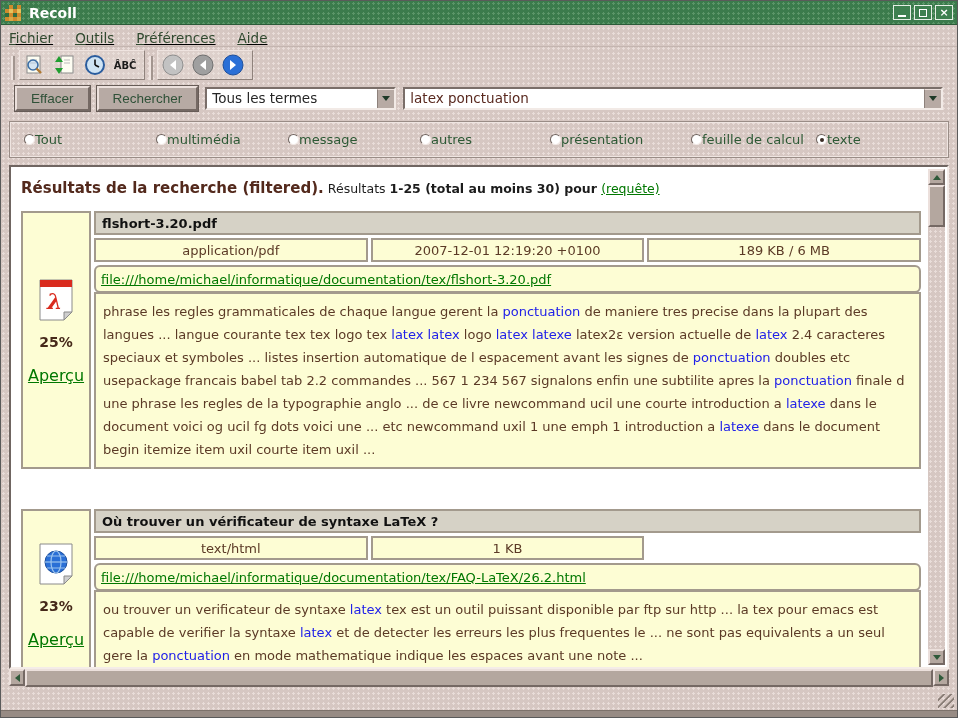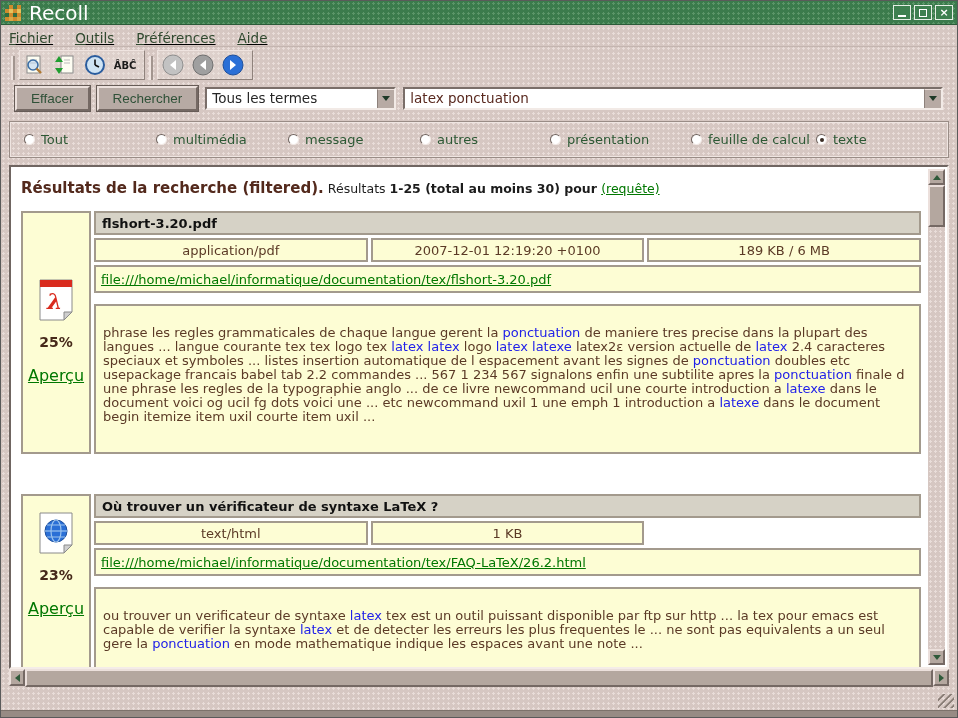--- a/index.html
+++ b/index.html
@@ -16,21 +16,21 @@
 
   
   .titlebar {
     height:24px; flex:0 0 24px; display:flex; align-items:center; padding:0 4px;
     background:#3b7b4c;
     background-image:radial-gradient(circle,rgba(190,230,190,.25) 1px,transparent 1.3px);
     background-size:5px 5px;
     border-bottom:1px solid #2c5c39;
   }
   .titlebar .app-icon { width:16px; height:16px; margin-right:8px; }
-  .titlebar .title { color:#ffffff; font-weight:normal; font-size:20px; flex:1; }
+  .titlebar .title { color:#ffffff; font-weight:bold; font-size:14px; flex:1; }
   .tb-btn {
     width:18px; height:15px; margin-left:3px; background:#3e8050;
     border:1px solid #e6efe6; display:flex; align-items:center; justify-content:center;
     color:#fff; font-size:11px; line-height:10px; font-weight:bold; cursor:default;
   }
   .tb-btn .min-glyph { width:8px; height:2px; background:#fff; margin-top:7px; }
   .tb-btn .max-glyph { width:8px; height:8px; border:1px solid #fff; }
 
   
   .menubar { height:22px; flex:0 0 22px; display:flex; align-items:flex-end; padding-left:8px; border-bottom:1px solid #c4b5b0;text-decoration:underline;}
@@ -59,47 +59,47 @@
     border-top:1px solid #ece0dc; display:flex; align-items:center; justify-content:center; }
   .drop .arr { width:0; height:0; border-left:4px solid transparent; border-right:4px solid transparent; border-top:5px solid #1e3a28; }
   .combo.mode { width:191px; }
   .combo.query { flex:1; }
   .combo.query .field { color:#59291f; }
   .combo.mode .field { color:#262626; }
 
   
   .filterwrap { flex:0 0 49px; padding:5px 8px 7px 8px; }
   .filterbar { position:relative; height:37px; border:1px solid #998c86; box-shadow:inset 0 0 0 1px #efe5e1; }
-  .radio { position:absolute; top:10px; display:flex; align-items:center; gap:6px; color:#2c5834; font-size:13px; cursor:default;}
+  .radio { position:absolute; top:10px; display:flex; align-items:center; color:#2c5834; font-size:13px; cursor:default;}
   .radio-dot { width:11px; height:11px; border-radius:50%; background:#fff;
     border:1px solid; border-color:#6f635e #f2eae6 #f2eae6 #6f635e; position:relative; }
   .radio.checked .radio-dot::after { content:""; position:absolute; left:2.5px; top:2.5px; width:4px; height:4px; border-radius:50%; background:#3a2c24; }
 
   
   .results { flex:1 1 auto; margin:0 8px; position:relative; background:#ffffff;
     border:2px solid; border-color:#6f6561 #f4ece8 #f4ece8 #6f6561; overflow:hidden; }
   .results-content { position:absolute; inset:0 22px 0 0; padding:8px 4px 8px 10px; }
   .res-header { margin:4px 0 14px 0; }
   .res-header .big { font-size:15px; font-weight:bold; color:#53291c; }
   .res-header .plain { font-size:12.5px; color:#1c1c1c; }
   .res-header .boldblk { font-size:12.5px; font-weight:bold; color:#1c1c1c; }
   .res-header .qlink { font-size:12.5px; font-weight:normal; color:#007700; text-decoration:underline; }
 
   .result-table { display:grid; grid-template-columns:70px 1fr 1fr 1fr; grid-template-rows:24px 24px 24px auto;
     gap:3px; width:100%; margin-bottom:40px; }
   .cell { border:2px solid #a39a8d; background:#fdfdd4; }
   .side-cell { grid-row:1/5; grid-column:1/2; display:flex; flex-direction:column; align-items:center; }
   .entry-1 .side-cell { padding-top:66px; }
-  .entry-2 .side-cell { padding-top:16px; }
+  .entry-2 .side-cell { padding-top:32px; }
   .title-cell { grid-column:2/5; background:#d6d2c6; display:flex; align-items:center; padding:0 6px;
     font-weight:bold; color:#111; font-size:13px; }
   .meta-cell { display:flex; align-items:center; justify-content:center; color:#5b3a26; font-size:13px; white-space:nowrap; overflow:hidden;}
-  .url-cell { grid-column:2/5; display:flex; align-items:center; padding:12px 5px; font-size:13px; overflow:hidden; white-space:nowrap;}
+  .url-cell { grid-column:2/5; display:flex; align-items:center; padding:12px 5px; font-size:13px; overflow:hidden; white-space:nowrap;border-radius:6px;}
   .url-cell a, .preview-link { color:#007700; text-decoration:underline; cursor:pointer; }
-  .snippet-cell { grid-column:2/5; padding:20px 7px; color:#5b3a26; font-size:13px; line-height:14px;margin-top:12px; }
+  .snippet-cell { grid-column:2/5; padding:6px 7px; color:#5b3a26; font-size:13px; line-height:23px; }
   .snippet-cell .hl { color:#2121e8; }
   .entry-1 .snippet-cell { min-height:150px; }
   .entry-2 .snippet-cell { min-height:78px; }
   .doc-icon { margin-bottom:10px; }
   .relevance { font-weight:bold; color:#46291a; font-size:14px; margin-bottom:16px; }
   .preview-link { font-size:16px; }
 
   
   .vscroll { position:absolute; top:2px; right:2px; bottom:2px; width:17px;
     background:#d6c7c2; background-image:radial-gradient(circle,#e9ddd9 1px,transparent 1.3px); background-size:5px 5px;

